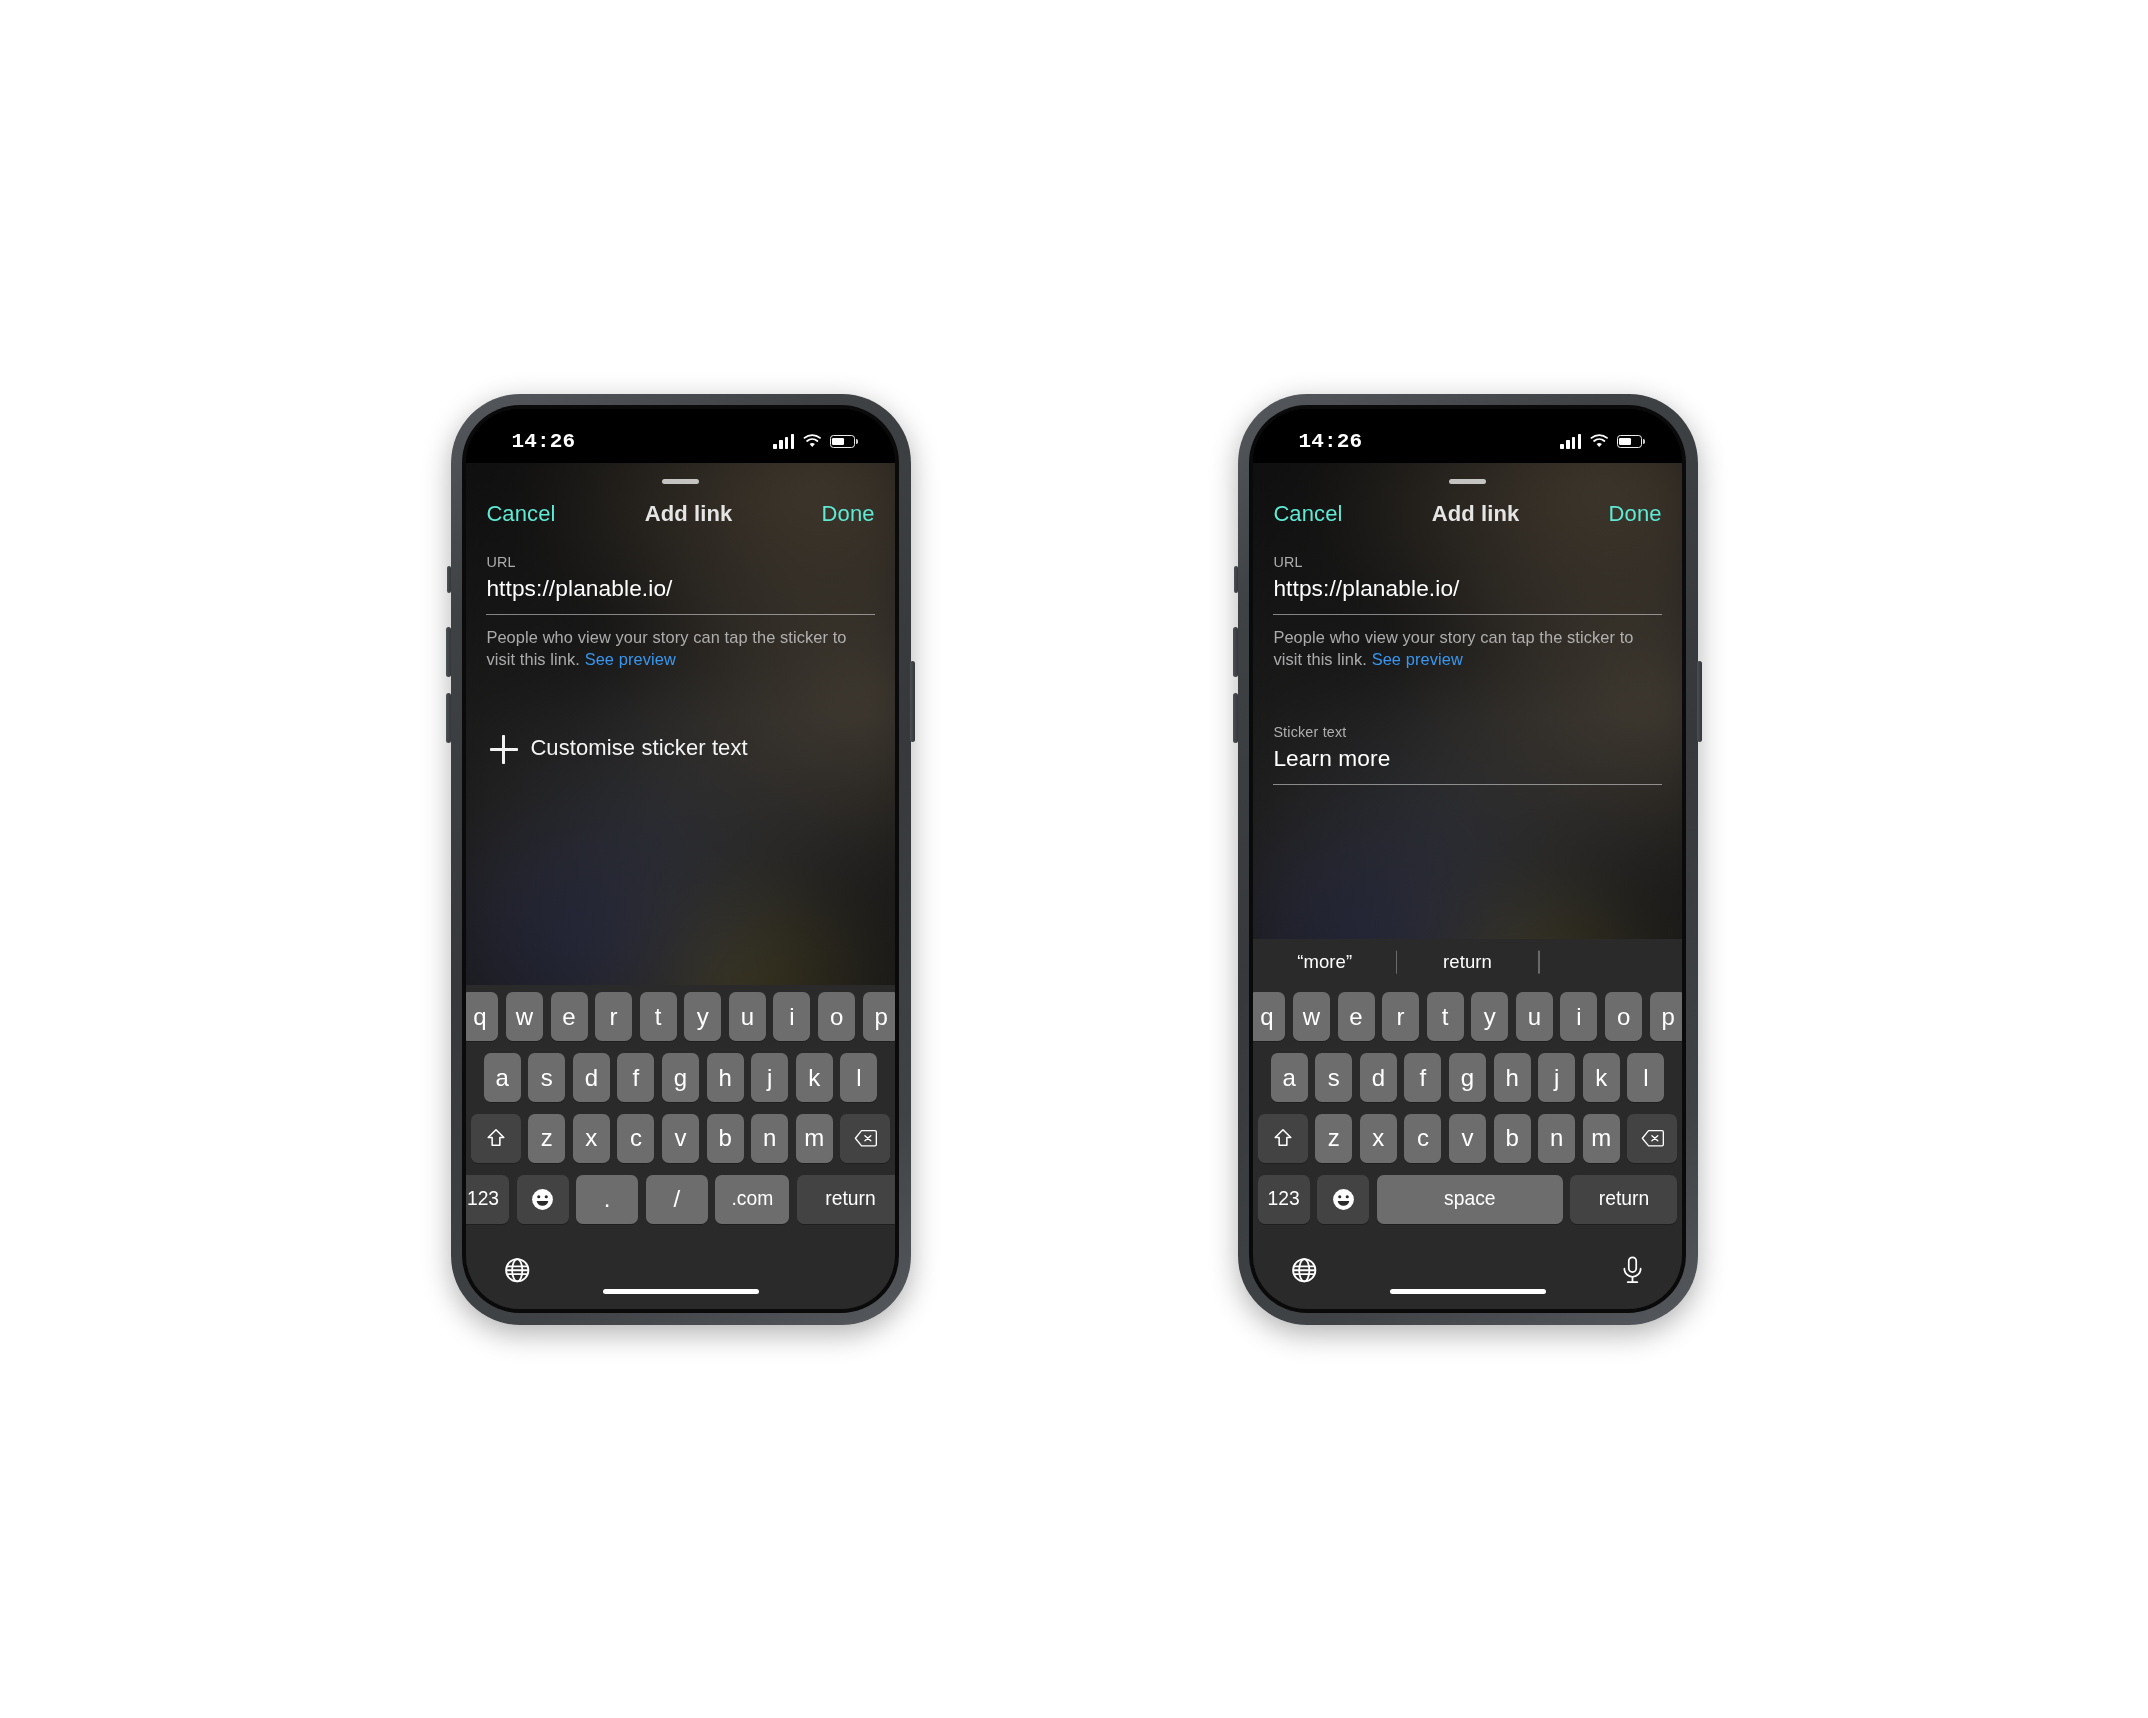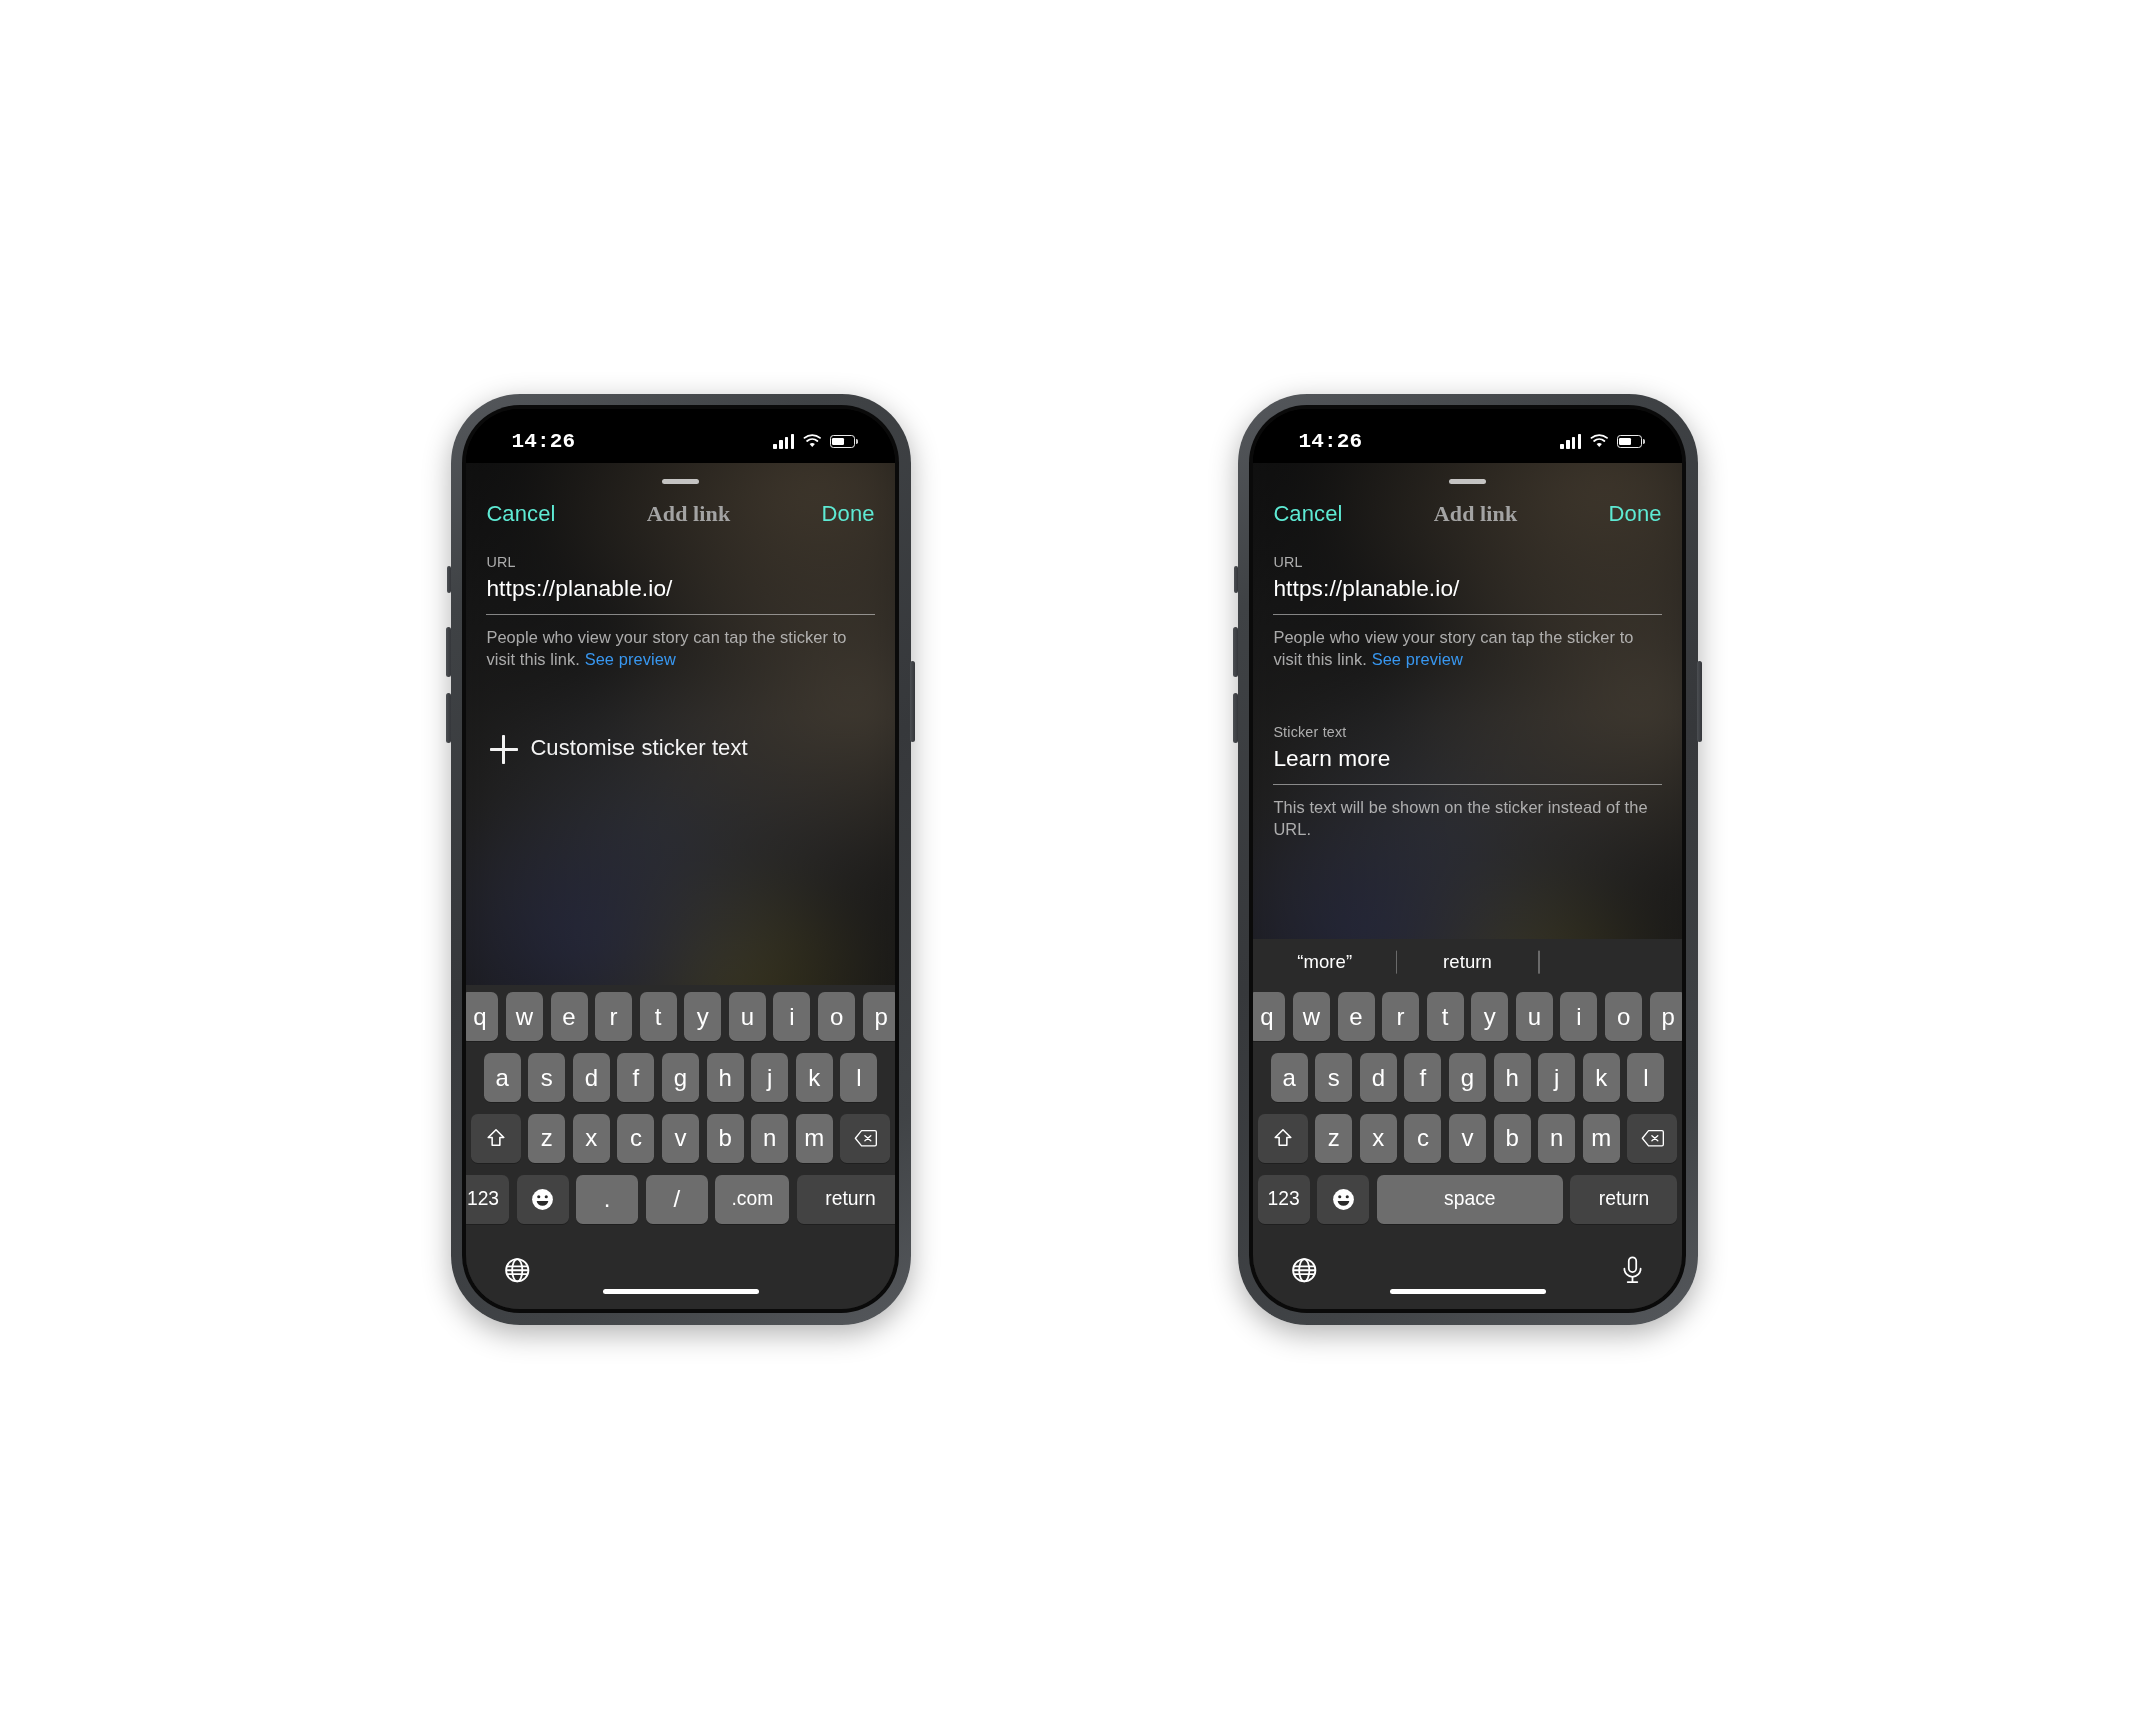--- a/index.html
+++ b/index.html
@@ -143,21 +143,21 @@
     margin: 16px auto 0;
   }
 
   .navbar {
     display: flex;
     align-items: center;
     justify-content: space-between;
     padding: 17px 20px 8.4px 20px;
   }
   .nav-btn { color: #5eead4; font-size: 22px; letter-spacing:0.1px; }
-  .nav-title { color: #a3a3a3; font-size: 22px; font-weight: bold; letter-spacing:0.1px;font-family:Liberation Serif, serif; }
+  .nav-title { color: #e5e5e5; font-size: 22px; font-weight: bold; letter-spacing:0.1px; }
 
   .field-block { padding: 18.5px 20px 0 20px; }
   .field-label {
     color: rgba(215,215,215,.78);
     font-size: 14.3px;
     letter-spacing: 0.2px;
     margin-bottom: 5px;
   }
   .field-value {
     color: #fff;
@@ -464,21 +464,20 @@
               <div class="field-label">URL</div>
               <div class="field-value">https://planable.io/</div>
               <div class="field-rule"></div>
               <div class="field-help"><span>People who view your story can tap the sticker to visit this link. </span><span class="link-blue">See preview</span></div>
             </div>
 
             <div class="field-block" style="padding-top:54px">
               <div class="field-label">Sticker text</div>
               <div class="field-value">Learn more</div>
               <div class="field-rule"></div>
-              <div class="field-help">This text will be shown on the sticker instead of the URL.</div>
             </div>
 
             <div class="spacer"></div>
 
             <div class="kb">
               <div class="suggest">
                 <div class="sug">“more”</div>
                 <div class="sug div">return</div>
                 <div class="sug"></div>
               </div>

